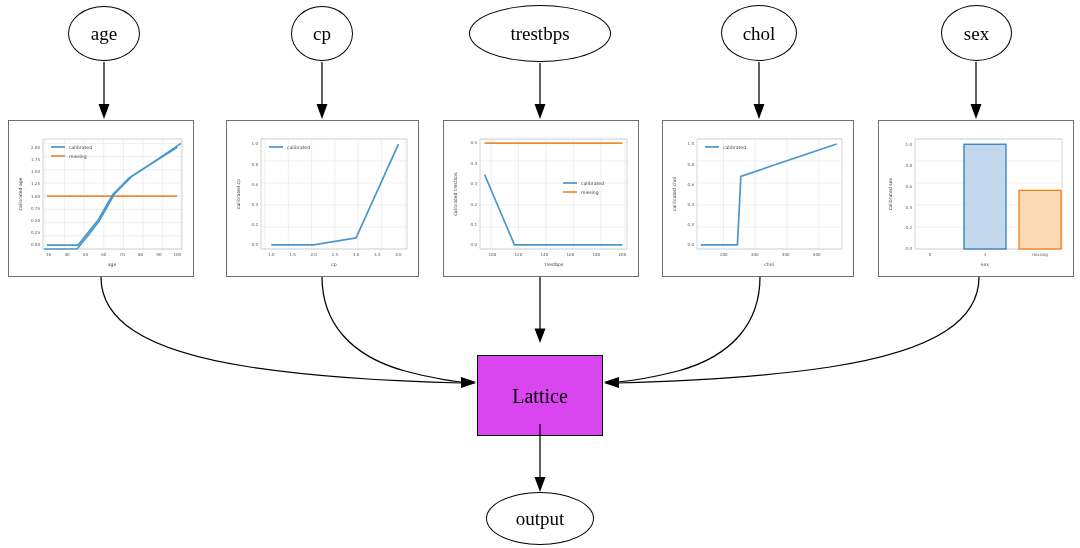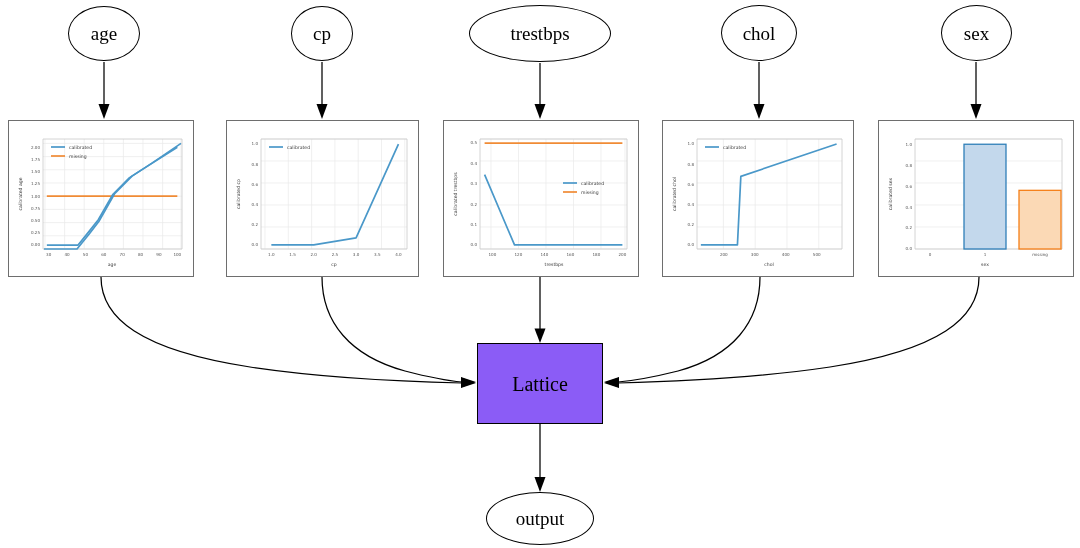--- a/index.html
+++ b/index.html
@@ -4,21 +4,21 @@
 <style>
   html,body{margin:0;padding:0;background:#ffffff;}
   body{width:1080px;height:548px;position:relative;overflow:hidden;
        font-family:"Liberation Serif", serif;color:#000;}
   #stage{position:absolute;left:0;top:0;width:920px;height:548px;}
 
   
   .node{position:absolute;display:flex;align-items:center;justify-content:center;
         box-sizing:border-box;}
   .ellipse{border:1.2px solid #000;border-radius:50%;background:#fff;}
-  .rectnode{border:1.3px solid #000;background:#8b5cf6;}
+  .rectnode{border:1.3px solid #000;background:#d946ef;margin-top:12px;}
   .node span{font-family:"Liberation Serif", serif;color:#000;line-height:1;}
 
   
   .panel{position:absolute;box-sizing:border-box;border:1.3px solid #6e6e6e;
          background:#ffffff;}
   .panel svg{display:block;}
   .tick{font-family:"DejaVu Sans","Liberation Sans",sans-serif;fill:#555555;}
   .axlbl{font-family:"DejaVu Sans","Liberation Sans",sans-serif;fill:#3b3b3b;}
   .leglbl{font-family:"DejaVu Sans","Liberation Sans",sans-serif;fill:#3b3b3b;}
   .spine{stroke:#c9c9c9;stroke-width:.8;fill:none;}

